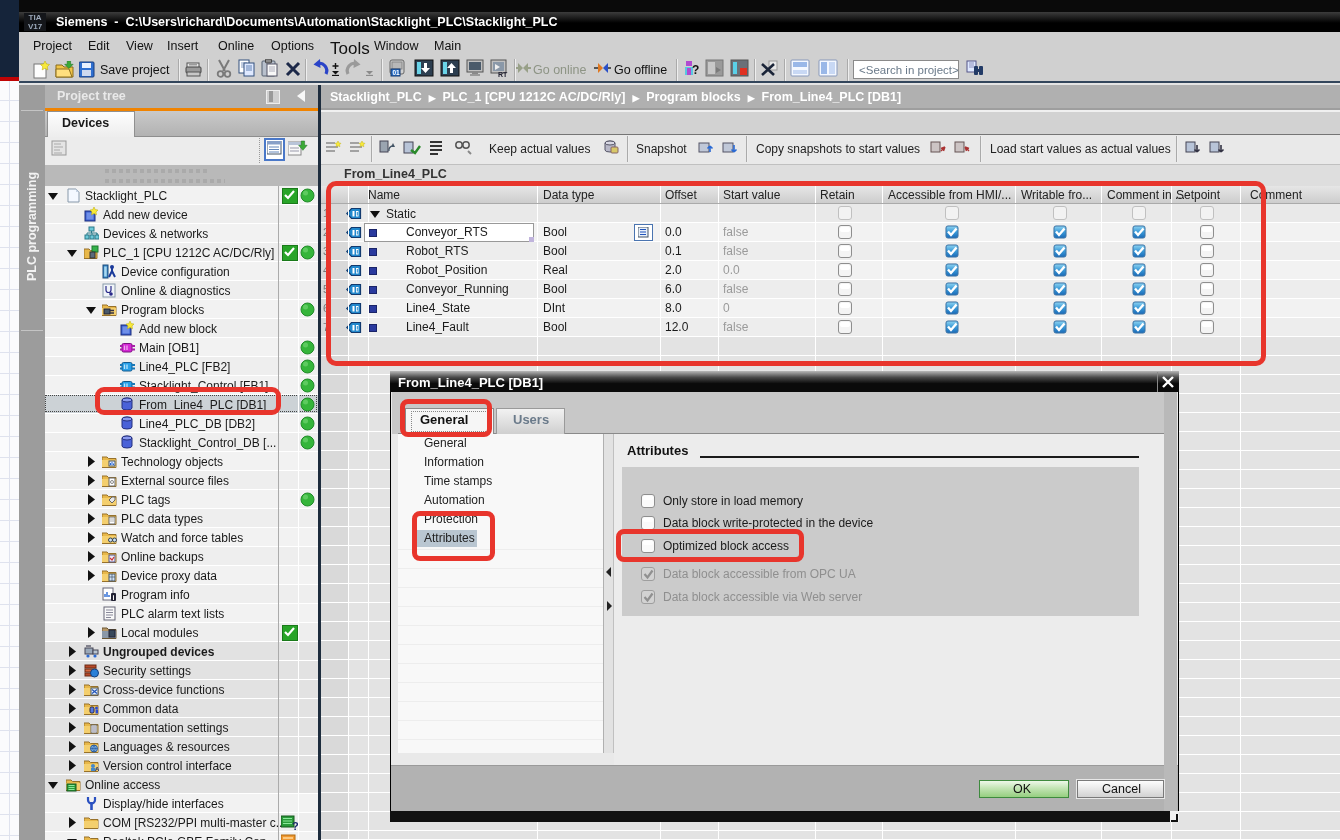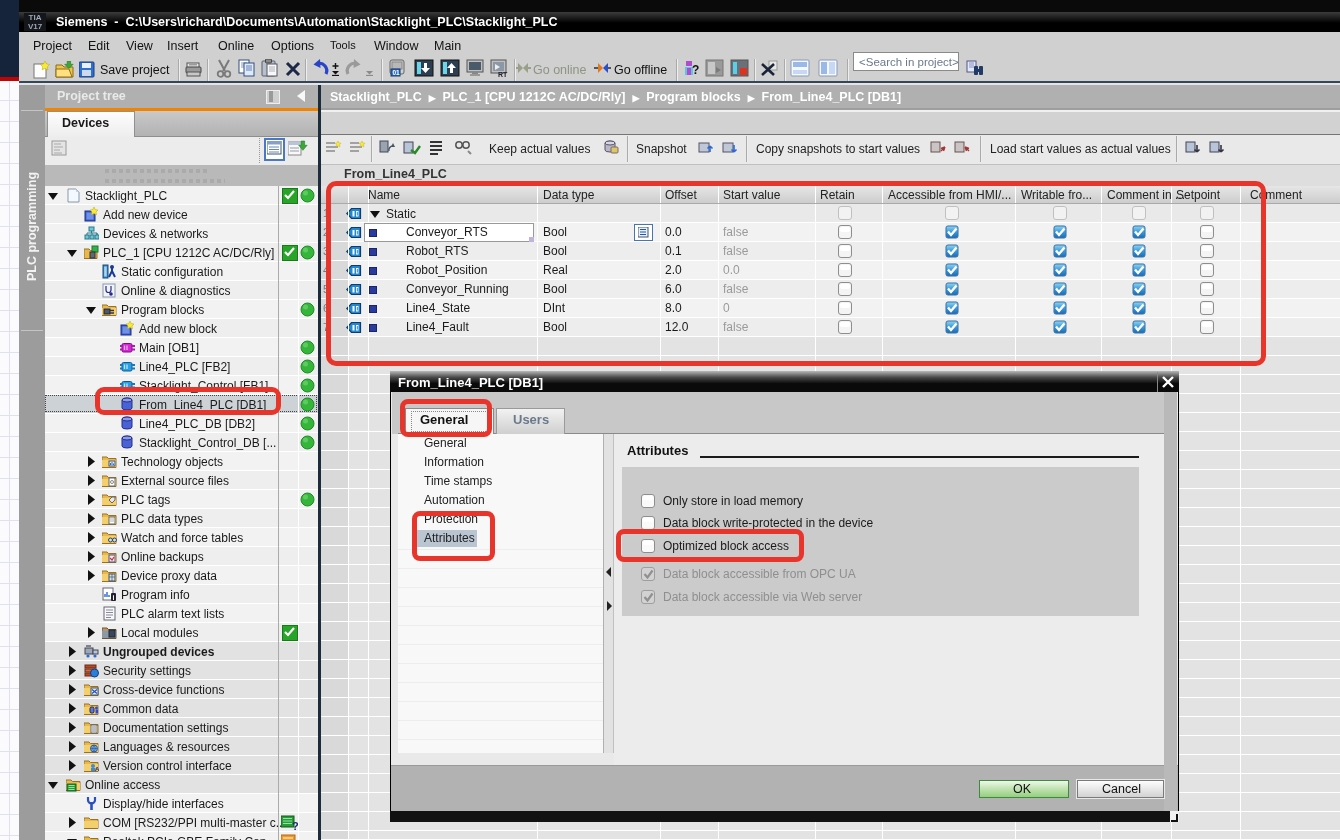--- a/index.html
+++ b/index.html
@@ -16,21 +16,21 @@
 <div class="abs" style="left:19px;top:12px;width:1321px;height:20px;background:linear-gradient(#3c3c3c,#000 55%);"></div>
 <div class="abs" style="left:24px;top:13px;width:22px;height:18px;background:#14161a;color:#9aa7b8;font-size:8px;font-weight:bold;line-height:9px;text-align:center;">TIA<br>V17</div>
 <div class="abs txt" style="left:56px;top:15px;font-size:12.5px;color:#fff;font-weight:bold;">Siemens&nbsp; -&nbsp; C:\Users\richard\Documents\Automation\Stacklight_PLC\Stacklight_PLC</div>
 <div class="abs" style="left:19px;top:32px;width:1321px;height:25px;background:#d0d0d0;"></div>
 <div class="abs txt" style="left:33px;top:39px;font-size:12.5px;color:#111;font-weight:normal;">Project</div>
 <div class="abs txt" style="left:88px;top:39px;font-size:12.5px;color:#111;font-weight:normal;">Edit</div>
 <div class="abs txt" style="left:126px;top:39px;font-size:12.5px;color:#111;font-weight:normal;">View</div>
 <div class="abs txt" style="left:167px;top:39px;font-size:12.5px;color:#111;font-weight:normal;">Insert</div>
 <div class="abs txt" style="left:218px;top:39px;font-size:12.5px;color:#111;font-weight:normal;">Online</div>
 <div class="abs txt" style="left:271px;top:39px;font-size:12.5px;color:#111;font-weight:normal;">Options</div>
-<div class="abs txt" style="left:330px;top:39px;font-size:11px;color:#111;font-weight:normal;">Tools</div>
+<div class="abs txt" style="left:330px;top:39px;font-size:17px;color:#111;font-weight:normal;">Tools</div>
 <div class="abs txt" style="left:374px;top:39px;font-size:12.5px;color:#111;font-weight:normal;">Window</div>
 <div class="abs txt" style="left:434px;top:39px;font-size:12.5px;color:#111;font-weight:normal;">Main</div>
 <div class="abs" style="left:19px;top:57px;width:1321px;height:26px;background:#d0d0d0;border-bottom:2px solid #33465c;box-sizing:border-box;"></div>
 <svg class="abs" style="left:33px;top:61px;" width="17" height="18" viewBox="0 0 17 18">
     <rect x="1" y="3" width="12" height="14" fill="#fdfdfd" stroke="#777"></rect>
     <path d="M12 0 l1.5 3 3 .5 -2.2 2.2 .5 3.2 -2.8-1.6 -2.8 1.6 .5-3.2 L7.5 3.5l3-.5z" fill="#f8e93a" stroke="#b9a900" stroke-width=".5"></path>
   </svg>
 <svg class="abs" style="left:55px;top:61px;" width="19" height="17" viewBox="0 0 19 17">
     <path d="M1 4 h6 l2 2 h9 v10 H1z" fill="#f0c447" stroke="#8a6d1d"></path>
     <path d="M1 8 h13 l3 8 H1z" fill="#ffdf7e" stroke="#8a6d1d"></path>
@@ -145,21 +145,21 @@
 <svg class="abs" style="left:790px;top:59px;" width="21" height="19" viewBox="0 0 21 19">
     <rect x="1" y="1" width="18" height="16" rx="1" fill="#f4f8ff" stroke="#8899bb"></rect>
     <rect x="3" y="3" width="14" height="5" fill="#9ab8e8"></rect>
     <rect x="3" y="11" width="14" height="4" fill="#c8d8f4"></rect>
   </svg>
 <svg class="abs" style="left:818px;top:59px;" width="21" height="19" viewBox="0 0 21 19">
     <rect x="1" y="1" width="18" height="16" rx="1" fill="#f4f8ff" stroke="#8899bb"></rect>
     <rect x="3" y="3" width="6" height="12" fill="#9ab8e8"></rect>
     <rect x="11" y="3" width="6" height="12" fill="#c8d8f4"></rect>
   </svg>
-<div class="abs" style="left:853px;top:52px;width:106px;height:19px;background:#fff;border:1px solid #8a8a8a;font-size:11.5px;color:#6a7a8a;line-height:19px;padding-left:5px;box-sizing:border-box;white-space:nowrap;overflow:hidden;">&lt;Search in project&gt;</div>
+<div class="abs" style="left:853px;top:60px;width:106px;height:19px;background:#fff;border:1px solid #8a8a8a;font-size:11.5px;color:#6a7a8a;line-height:19px;padding-left:5px;box-sizing:border-box;white-space:nowrap;overflow:hidden;">&lt;Search in project&gt;</div>
 <svg class="abs" style="left:966px;top:60px;" width="20" height="18" viewBox="0 0 20 18">
     <rect x="1" y="1" width="9" height="11" fill="#dfe9ff" stroke="#558"></rect>
     <path d="M3 3h5M3 5h5M3 7h5" stroke="#77a" stroke-width=".8"></path>
     <rect x="8" y="6" width="4" height="9" rx="1" fill="#223a66"></rect>
     <rect x="13" y="6" width="4" height="9" rx="1" fill="#223a66"></rect>
     <rect x="11.5" y="9" width="2" height="3" fill="#223a66"></rect>
   </svg>
 <div class="abs txt" style="left:100px;top:63px;font-size:12.5px;color:#111;font-weight:normal;">Save project</div>
 <div class="abs txt" style="left:533px;top:63px;font-size:12.5px;color:#8d9485;font-weight:normal;">Go online</div>
 <div class="abs txt" style="left:614px;top:63px;font-size:12.5px;color:#111;font-weight:normal;">Go offline</div>
@@ -258,21 +258,21 @@
     <circle cx="7.5" cy="7.5" r="6.5" fill="#35b53a" stroke="#1e8a26"></circle>
     <circle cx="5.5" cy="5" r="2.5" fill="#6fd46f" opacity=".7"></circle>
   </svg>
 <div class="abs" style="left:45px;top:262px;width:273px;height:18px;background:#f2f2f2;border-bottom:1px solid #fff;box-sizing:content-box;"></div>
 <svg class="abs" style="left:102px;top:264px;" width="15" height="15" viewBox="0 0 15 15">
     <rect x="1" y="1" width="5" height="13" fill="#3888c8" stroke="#1a4a7a"></rect>
     <rect x="2.2" y="2.5" width="2.5" height="10" fill="#a8d8f0"></rect>
     <path d="M10 2 v5 M10 7 l-3 6 M10 7 l3 6" stroke="#1a3a9a" stroke-width="2"></path>
     <circle cx="10" cy="3" r="2" fill="#1a3a9a"></circle>
   </svg>
-<div class="abs txt" style="left:121px;top:265px;font-size:12px;color:#1a1a1a;font-weight:normal;">Static configuration</div>
+<div class="abs txt" style="left:121px;top:265px;font-size:12px;color:#1a1a1a;font-weight:normal;">Device configuration</div>
 <div class="abs" style="left:45px;top:281px;width:273px;height:18px;background:#eeeeee;border-bottom:1px solid #fff;box-sizing:content-box;"></div>
 <svg class="abs" style="left:102px;top:283px;" width="15" height="15" viewBox="0 0 15 15">
     <rect x="1" y="1" width="12" height="13" fill="#f0f4f8" stroke="#8899aa"></rect>
     <path d="M4 3 v4 a2.5 2.5 0 0 0 5 0 v-4" fill="none" stroke="#2a2a8a" stroke-width="1.2"></path>
     <circle cx="9" cy="11" r="1.8" fill="#2a2a8a"></circle>
   </svg>
 <div class="abs txt" style="left:121px;top:284px;font-size:12px;color:#1a1a1a;font-weight:normal;">Online &amp; diagnostics</div>
 <div class="abs" style="left:45px;top:300px;width:273px;height:18px;background:#f2f2f2;border-bottom:1px solid #fff;box-sizing:content-box;"></div>
 <svg class="abs" style="left:86px;top:306px;" width="10" height="8">
     <path d="M0 1 h10 l-5 7z" fill="#111"></path>

